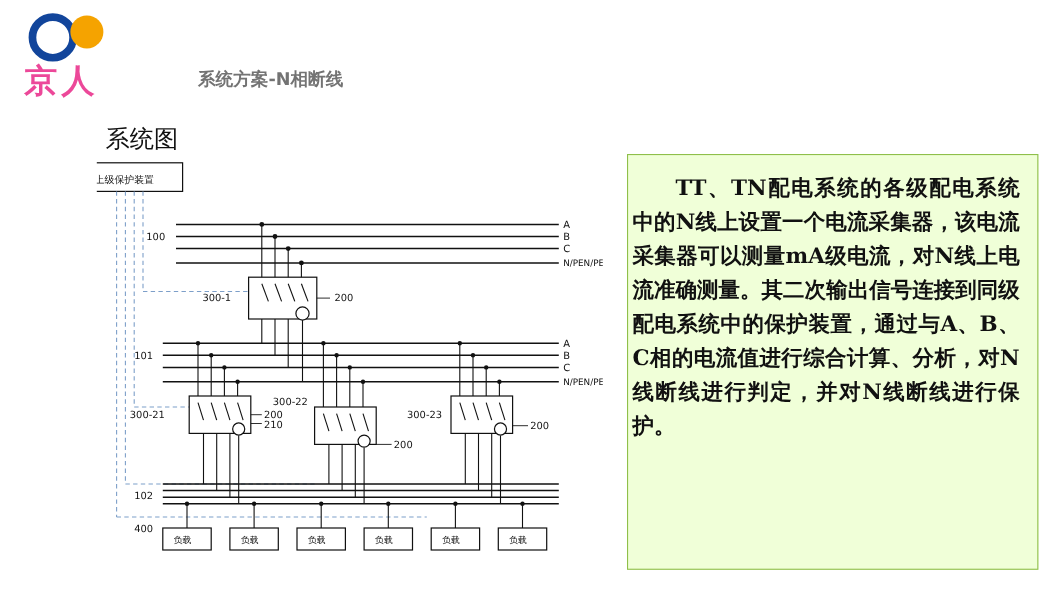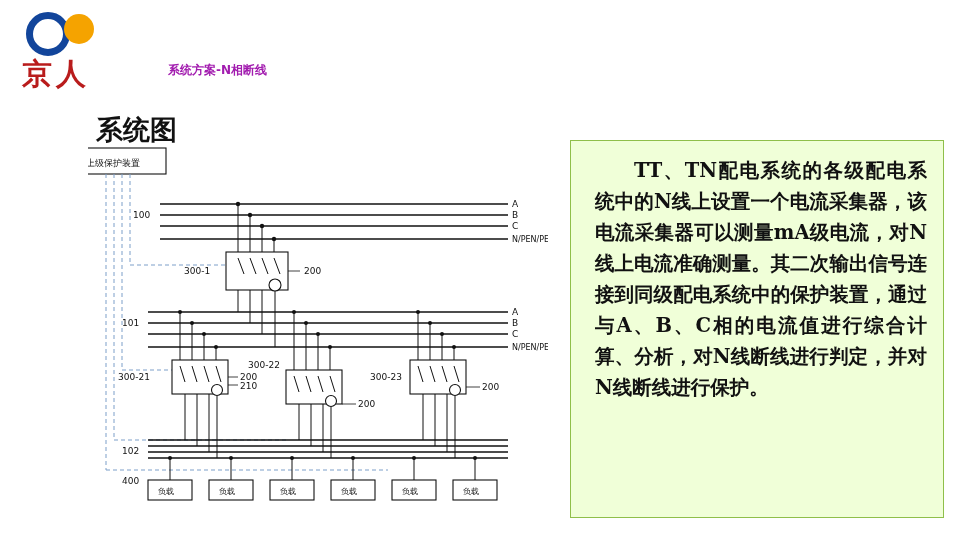--- a/index.html
+++ b/index.html
@@ -48,58 +48,58 @@
     border-radius: 50%;
     background: #f5a300;
   }
   .logo-text {
     position: absolute;
     left: 4px;
     top: 44px;
     font-family: "DejaVu Sans", sans-serif;
     font-size: 30px;
     font-weight: bold;
-    color: #b91c1c;
+    color: #ec4899;
     letter-spacing: 4px;
     white-space: nowrap;
   }
 
   
   .subject-title {
     position: absolute;
-    left: 168px;
+    left: 180px;
     top: 62px;
     font-family: "DejaVu Sans", sans-serif;
-    font-size: 12px;
+    font-size: 16px;
     font-weight: bold;
-    color: #a21caf;
+    color: #737373;
     white-space: nowrap;
   }
   .section-title {
     position: absolute;
     left: 96px;
     top: 112px;
     font-family: "DejaVu Sans", sans-serif;
-    font-size: 27px;
-    font-weight: bold;
+    font-size: 22px;
+    font-weight: normal;
     color: #111111;
     white-space: nowrap;
   }
 
   
   .note-box {
     position: absolute;
     left: 570px;
     top: 140px;
     width: 374px;
     height: 378px;
     background: #f0ffd8;
     border: 1px solid #8fbf4a;
     box-sizing: border-box;
-    padding: 14px 16px 10px 24px;
+    padding: 14px 16px 10px 4px;
   }
   .note-text {
     font-family: "DejaVu Serif", serif;
     font-size: 19.5px;
     font-weight: bold;
     line-height: 31px;
     color: #111111;
     text-indent: 39px;
     text-align: justify;
     word-break: break-all;

